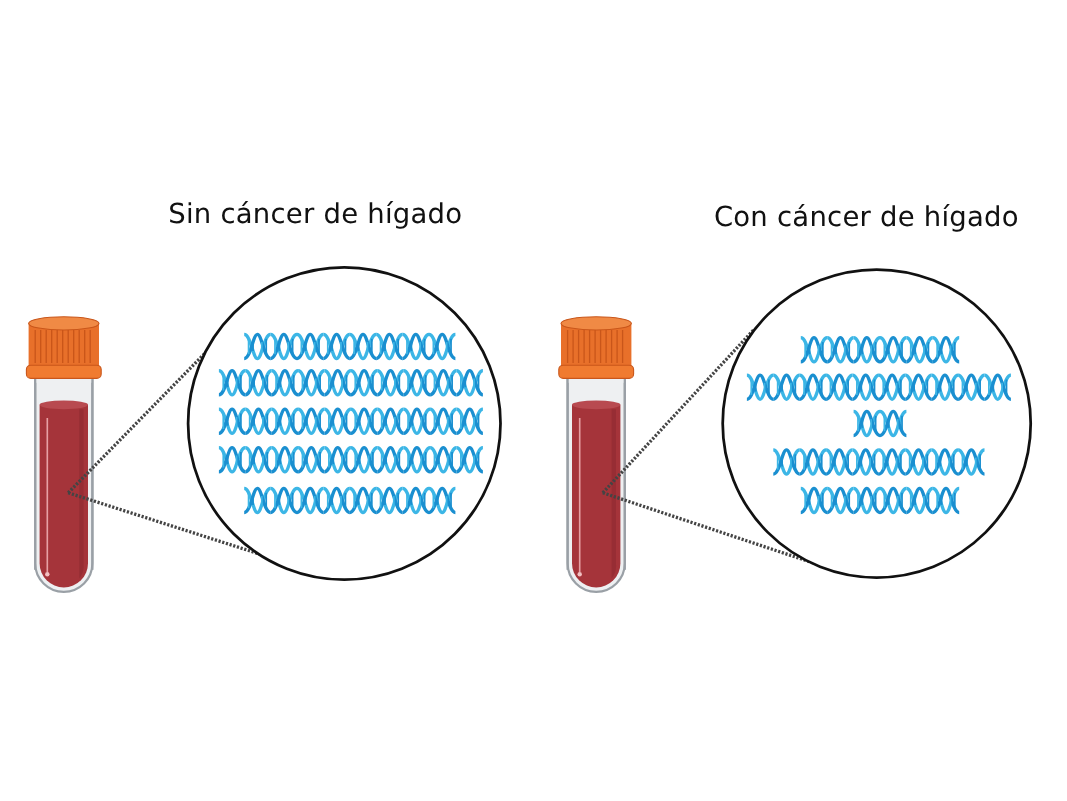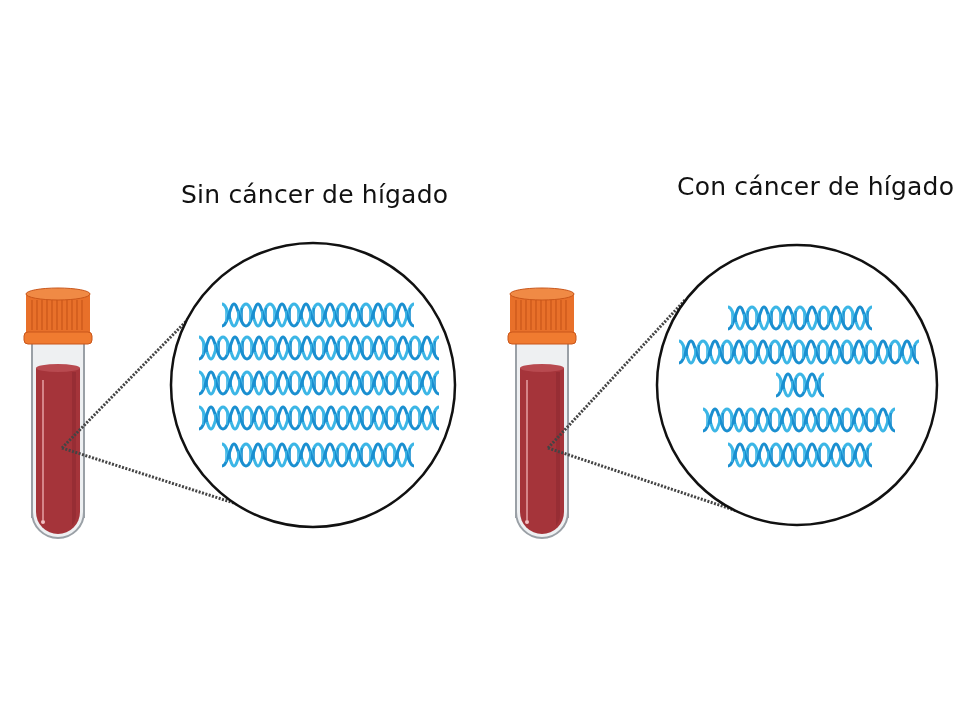--- a/index.html
+++ b/index.html
@@ -1,24 +1,24 @@
 <!DOCTYPE html>
 <html><head>
 <meta charset="utf-8">
 <style>
   html, body { margin:0; padding:0; background:#ffffff; }
   body { width:970px; height:728px; position:relative; overflow:hidden; font-family:"DejaVu Sans", sans-serif; }
-  .label { position:absolute; font-size:25px; color:#111; white-space:nowrap; letter-spacing:0.2px;margin-left:28px; }
+  .label { position:absolute; font-size:25px; color:#111; white-space:nowrap; letter-spacing:0.2px; }
   svg.scene { position:absolute; left:0; top:0; }
 </style>
 </head>
 <body>
 
 <div class="label" style="left:153px; top:180px;">Sin cáncer de hígado</div>
-<div class="label" style="left:649px; top:172px;">Con cáncer de hígado</div>
+<div class="label" style="left:649px; top:182px;">Con cáncer de hígado</div>
 
 <svg class="scene" width="970" height="728" viewBox="0 0 970 728">
   <defs>
 
     <g id="turn">
       <path d="M0,-11 C6,-11 8,11 12,11 C16,11 18,-11 24,-11" fill="none" stroke="#3cb6e6" stroke-width="3"></path>
       <path d="M0,11 C6,11 8,-11 12,-11 C16,-11 18,11 24,11" fill="none" stroke="#1a8fd0" stroke-width="3"></path>
       <line x1="4" y1="-7" x2="4" y2="7" stroke="#3cb6e6" stroke-width="1.6"></line>
       <line x1="8" y1="-4" x2="8" y2="4" stroke="#1a8fd0" stroke-width="1.6"></line>
       <line x1="16" y1="-4" x2="16" y2="4" stroke="#3cb6e6" stroke-width="1.6"></line>

